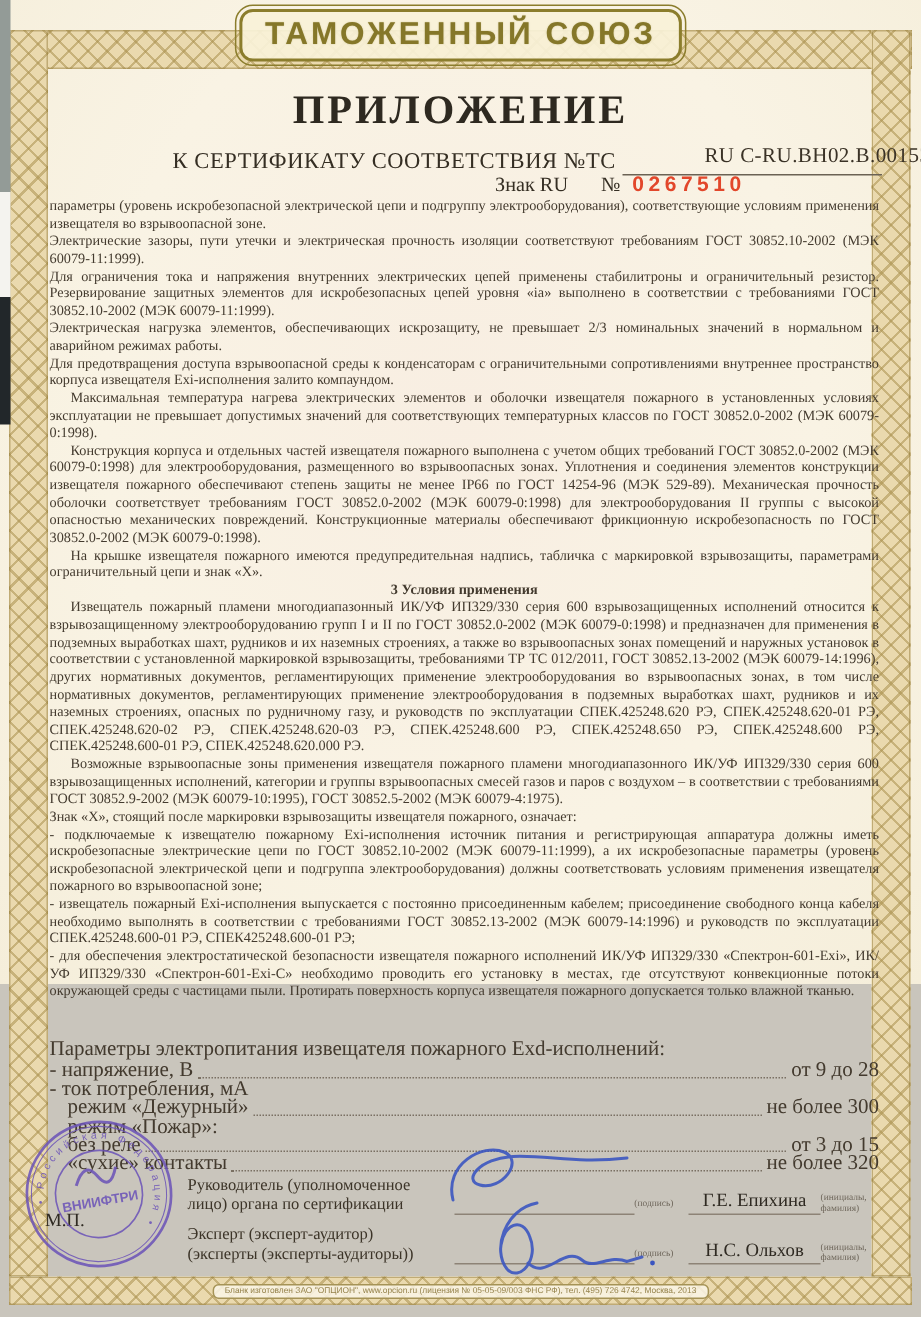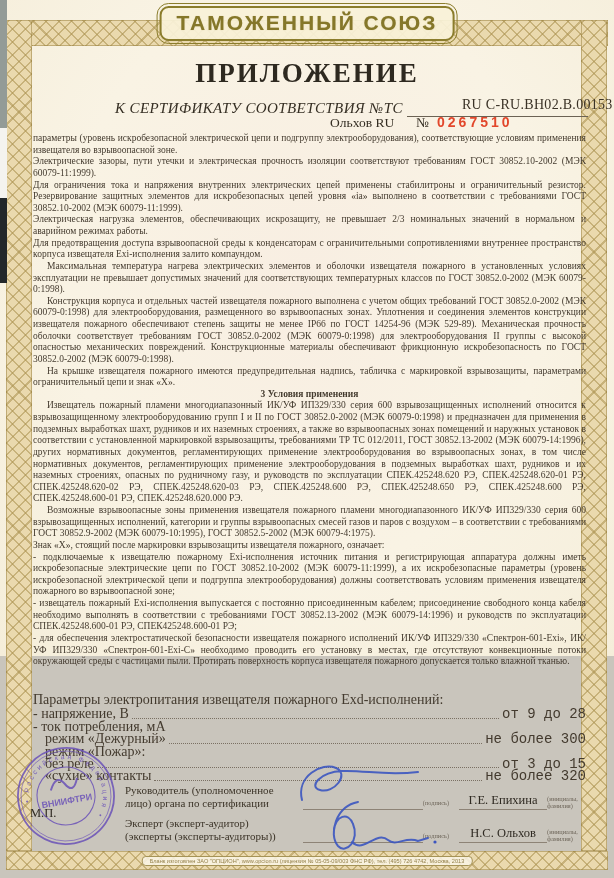--- a/index.html
+++ b/index.html
@@ -25,40 +25,40 @@
   .strip-bottom{position:absolute;left:0;top:870px;width:614px;height:8px;background:#c9c5bc;z-index:7;}
   
   .badge{position:absolute;top:6px;left:50%;transform:translateX(-50%);z-index:5;
          padding:3px 15px 4px;border:2px solid #8b7d2c;outline:1px solid #8b7d2c;outline-offset:2px;
          border-radius:9px;background:rgba(248,242,216,.92);
          font-family:"Liberation Sans",sans-serif;font-weight:bold;font-size:21px;letter-spacing:2px;
          color:#857729;white-space:nowrap;text-shadow:0 0 1px rgba(133,119,41,.4);}
   .doc-title{position:absolute;top:58px;left:0;right:0;text-align:center;
              font-size:27px;font-weight:bold;letter-spacing:2px;color:#2e2920;}
   .subtitle-row{position:absolute;left:115px;top:98px;width:473px;display:flex;align-items:flex-end;}
-  .subtitle{font-size:15px;color:#352e23;white-space:nowrap;letter-spacing:.4px;font-style:italic;}
+  .subtitle{font-size:15px;color:#352e23;white-space:nowrap;letter-spacing:.4px;}
   .cert-underline{flex:1;border-bottom:1px solid #6b6254;position:relative;height:18px;margin-left:4px;}
   .cert-no{position:absolute;left:55px;bottom:3px;font-size:14px;color:#3a3226;white-space:nowrap;letter-spacing:.3px;}
   .series-row{position:absolute;left:330px;top:114px;font-size:13.5px;color:#352e23;white-space:nowrap;}
   .series-no{font-family:"Liberation Sans",sans-serif;font-weight:bold;font-size:14px;
              letter-spacing:3px;color:#e2472b;margin-left:8px;}
   .series-num-sign{margin-left:22px;}
   
   .text-block{position:absolute;top:133px;left:33px;width:553px;height:559px;overflow:hidden;
               font-size:9.5px;line-height:11.62px;color:#433a2e;text-align:justify;z-index:2;}
   .text-block p{margin:0;}
   .ind{text-indent:14px;}
   .section-heading{text-align:center;font-weight:bold;margin:0;}
   
   .params{position:absolute;top:694px;left:33px;width:553px;font-size:14px;line-height:12.4px;color:#433a2e;z-index:2;}
   .params-title{margin-bottom:2px;}
   .param-row{display:flex;align-items:flex-end;}
   .param-row .lbl{white-space:nowrap;}
   .param-row .leader{flex:1;border-bottom:1px dotted #7a7063;margin:0 3px 2px;height:1px;}
-  .param-row .val{white-space:nowrap;font-family:Liberation Mono, monospace;}
+  .param-row .val{white-space:nowrap;}
   .param-row.no-leader .leader{border-bottom:none;}
   .param-row .sub{padding-left:12px;}
   
   .sig-block{position:absolute;left:125px;top:784px;width:462px;z-index:3;}
   .sig-row{display:flex;align-items:flex-end;gap:10px;margin-bottom:7px;}
   .role{width:168px;font-size:11px;line-height:13px;color:#3c3428;}
   .line-cell{display:flex;flex-direction:row;align-items:center;}
   .sig-cell{width:146px;}
   .name-cell{width:128px;}
   .line-val{width:100%;text-align:center;border-bottom:1px solid #8d8376;font-size:12.5px;
@@ -91,21 +91,21 @@
     <div class="doc-title">ПРИЛОЖЕНИЕ</div>
 
     <div class="subtitle-row">
       <span class="subtitle">К СЕРТИФИКАТУ СООТВЕТСТВИЯ  №ТС</span>
       <span class="cert-underline">
         <span class="cert-no">RU C-RU.BH02.B.00153</span>
       </span>
     </div>
 
     <div class="series-row">
-      <span>Ольхов RU</span><span class="series-num-sign">№</span><span class="series-no">0267510</span>
+      <span>Знак RU</span><span class="series-num-sign">№</span><span class="series-no">0267510</span>
     </div>
 
     <div class="text-block">
       <p>параметры (уровень искробезопасной электрической цепи и подгруппу электрооборудования), соответствующие условиям применения извещателя во взрывоопасной зоне.</p>
       <p>Электрические зазоры, пути утечки и электрическая прочность изоляции соответствуют требованиям ГОСТ 30852.10-2002 (МЭК 60079-11:1999).</p>
       <p>Для ограничения тока и напряжения внутренних электрических цепей применены стабилитроны и ограничительный резистор. Резервирование защитных элементов для искробезопасных цепей уровня «ia» выполнено в соответствии с требованиями ГОСТ 30852.10-2002 (МЭК 60079-11:1999).</p>
       <p>Электрическая нагрузка элементов, обеспечивающих искрозащиту, не превышает 2/3 номинальных значений в нормальном и аварийном режимах работы.</p>
       <p>Для предотвращения доступа взрывоопасной среды к конденсаторам с ограничительными сопротивлениями внутреннее пространство корпуса извещателя Exi-исполнения залито компаундом.</p>
       <p class="ind">Максимальная температура нагрева электрических элементов и оболочки извещателя пожарного в установленных условиях эксплуатации не превышает допустимых значений для соответствующих температурных классов по ГОСТ 30852.0-2002 (МЭК 60079-0:1998).</p>
       <p class="ind">Конструкция корпуса и отдельных частей извещателя пожарного выполнена с учетом общих требований ГОСТ 30852.0-2002 (МЭК 60079-0:1998) для электрооборудования, размещенного во взрывоопасных зонах. Уплотнения и соединения элементов конструкции извещателя пожарного обеспечивают степень защиты не менее IP66 по ГОСТ 14254-96 (МЭК 529-89). Механическая прочность оболочки соответствует требованиям ГОСТ 30852.0-2002 (МЭК 60079-0:1998) для электрооборудования II группы с высокой опасностью механических повреждений. Конструкционные материалы обеспечивают фрикционную искробезопасность по ГОСТ 30852.0-2002 (МЭК 60079-0:1998).</p>

